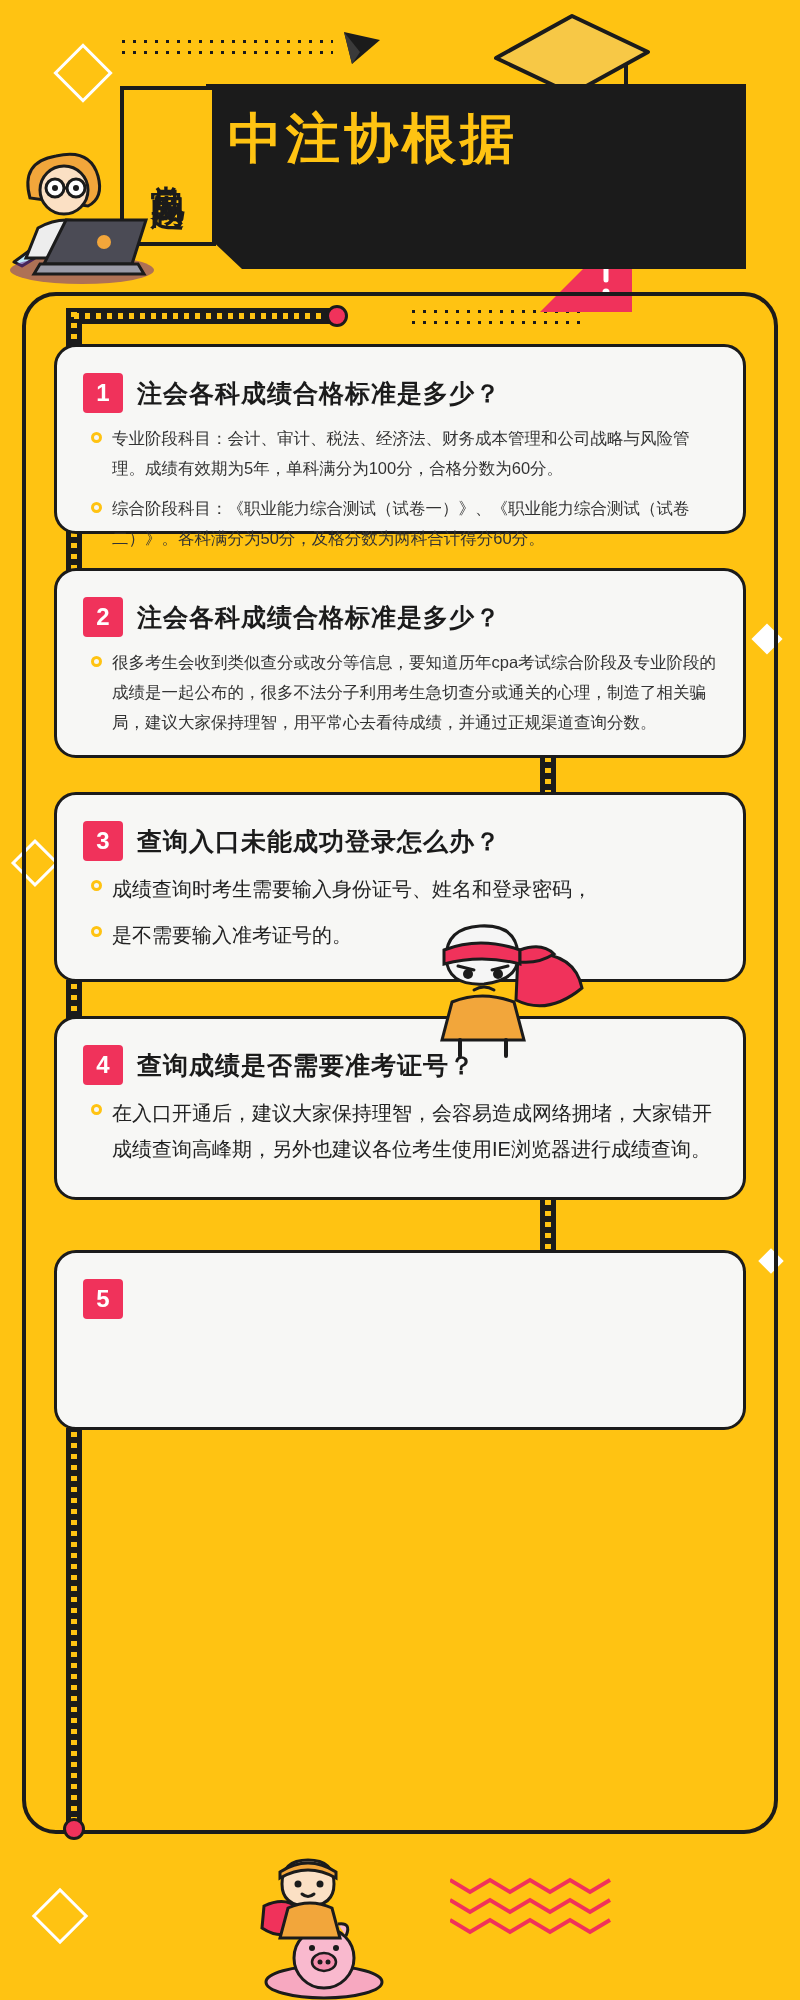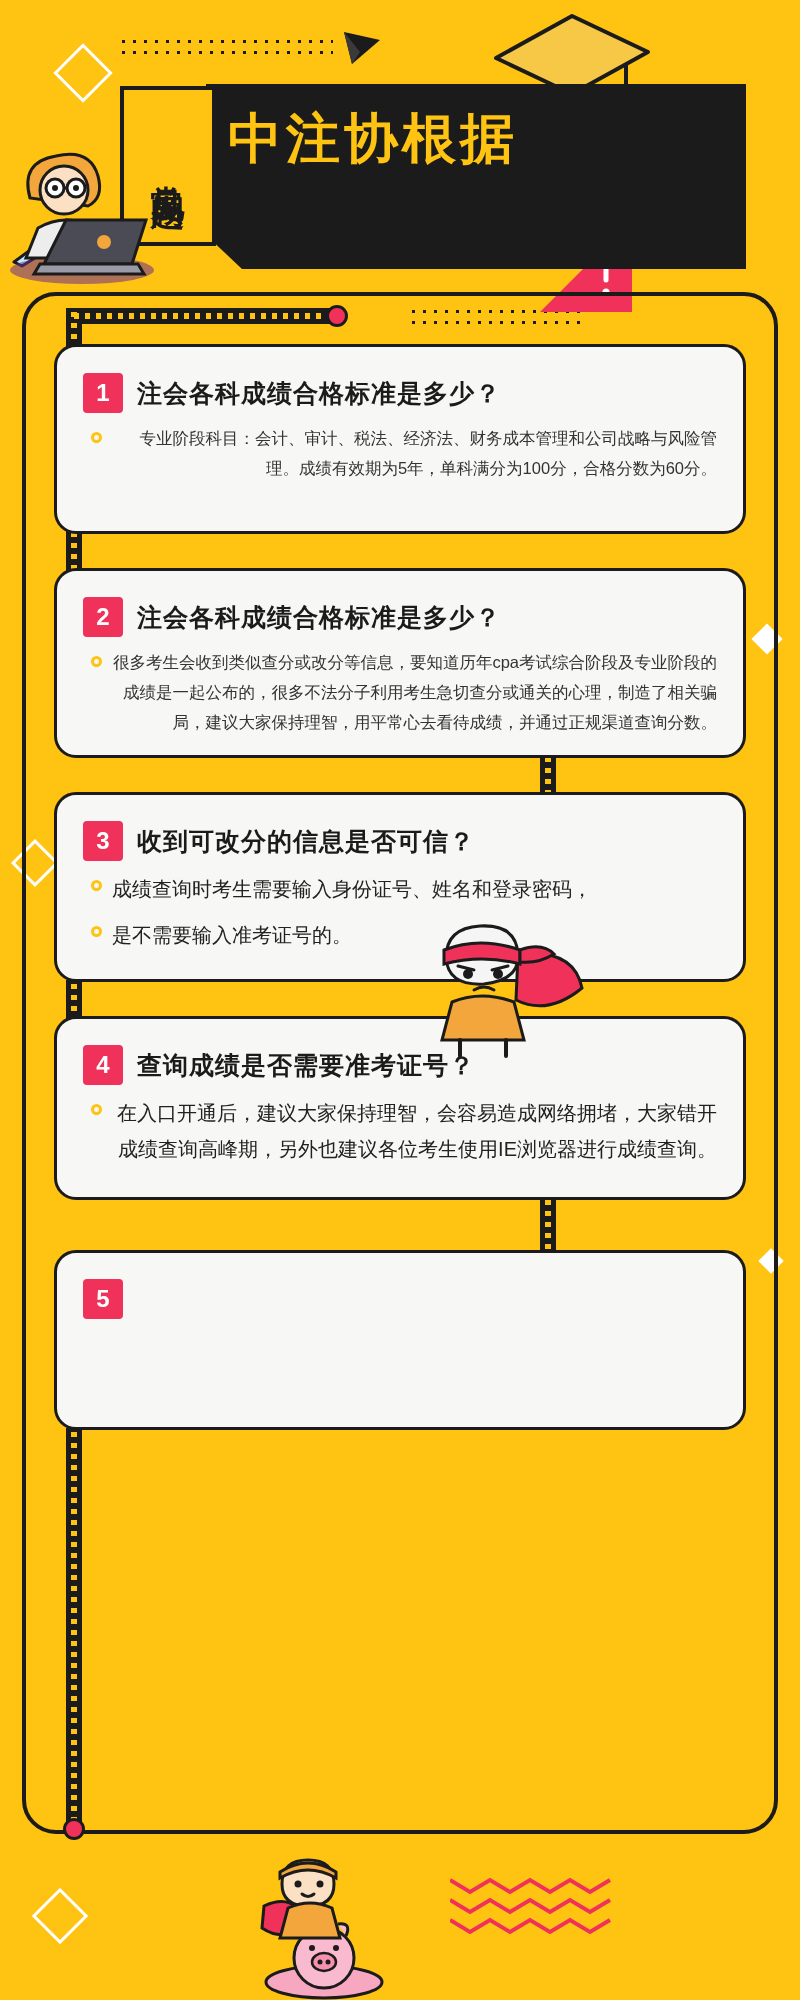--- a/index.html
+++ b/index.html
@@ -75,21 +75,21 @@
     border-radius:4px;
   }
   .q-title { font-size:25px; font-weight:bold; color:#1b1b1b; letter-spacing:1px; }
 
   .bullets { margin:10px 0 0 8px; }
   .bullet { display:flex; gap:10px; margin-bottom:10px; }
   .dot {
     flex:0 0 11px; width:11px; height:11px; border-radius:50%;
     border:3px solid #FFC312; background:transparent; margin-top:9px;
   }
-  .btxt { font-size:16.5px; line-height:30px; color:#333333;text-align:right; }
+  .btxt { font-size:16.5px; line-height:30px; color:#333333; }
   .btxt.lg { font-size:20px; line-height:36px; color:#222222; }
   .hl { color:#F0325B; }
 
   
   .char { position:absolute; z-index:7; }
 
   
   .zig { position:absolute; z-index:3; }
 </style>
 </head>
@@ -172,40 +172,44 @@
 <div class="card" style="top:344px; height:190px;">
   <div class="card-head">
     <div class="num">1</div>
     <div class="q-title">注会各科成绩合格标准是多少？</div>
   </div>
   <div class="bullets">
     <div class="bullet">
       <div class="dot"></div>
       <div class="btxt">专业阶段科目：会计、审计、税法、经济法、财务成本管理和公司战略与风险管理。成绩有效期为5年，单科满分为100分，合格分数为60分。</div>
     </div>
+    <div class="bullet">
+      <div class="dot"></div>
+      <div class="btxt">综合阶段科目：《职业能力综合测试（试卷一）》、《职业能力综合测试（试卷二）》。各科满分为50分，及格分数为两科合计得分60分。</div>
+    </div>
   </div>
 </div>
 
 <div class="card" style="top:568px; height:190px;">
   <div class="card-head">
     <div class="num">2</div>
     <div class="q-title">注会各科成绩合格标准是多少？</div>
   </div>
   <div class="bullets">
     <div class="bullet">
       <div class="dot"></div>
       <div class="btxt">很多考生会收到类似查分或改分等信息，要知道历年cpa考试综合阶段及专业阶段的成绩是一起公布的，很多不法分子利用考生急切查分或通关的心理，制造了相关骗局，建议大家保持理智，用平常心去看待成绩，并通过正规渠道查询分数。</div>
     </div>
   </div>
 </div>
 
 <div class="card" style="top:792px; height:190px;">
   <div class="card-head">
     <div class="num">3</div>
-    <div class="q-title">收到可改分的信息是否可信？</div>
+    <div class="q-title">查询入口未能成功登录怎么办？</div>
   </div>
   <div class="bullets">
     <div class="bullet">
       <div class="dot"></div>
       <div class="btxt lg">成绩查询时考生需要输入身份证号、姓名和登录密码，</div>
     </div>
     <div class="bullet">
       <div class="dot"></div>
       <div class="btxt lg">是不需要输入准考证号的。</div>
     </div>

